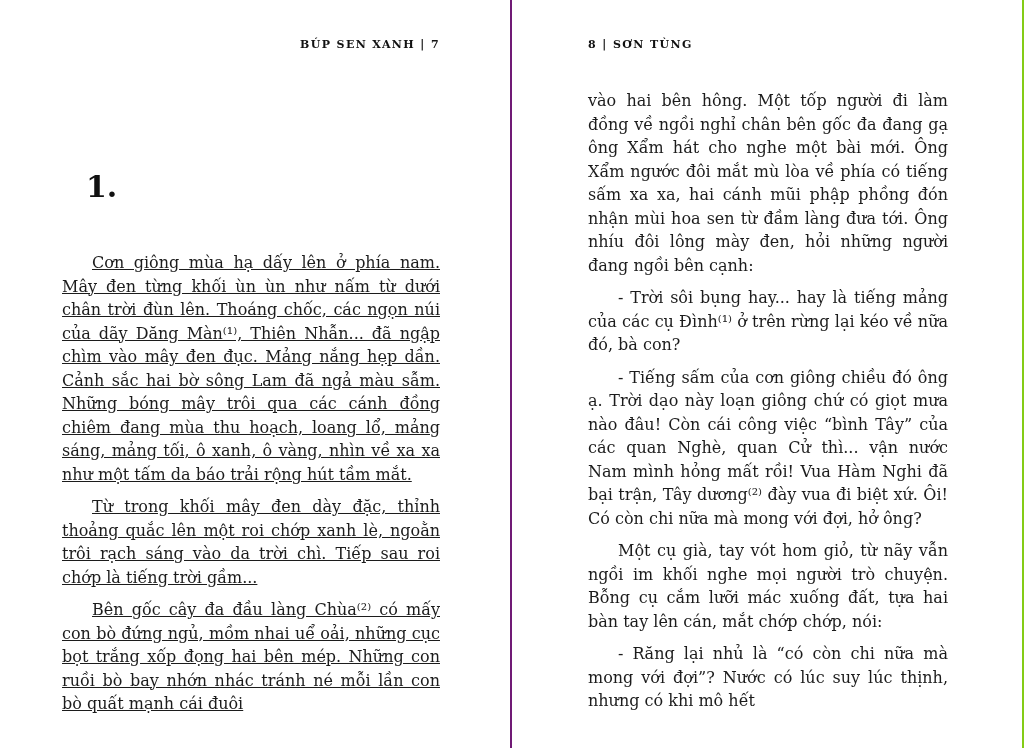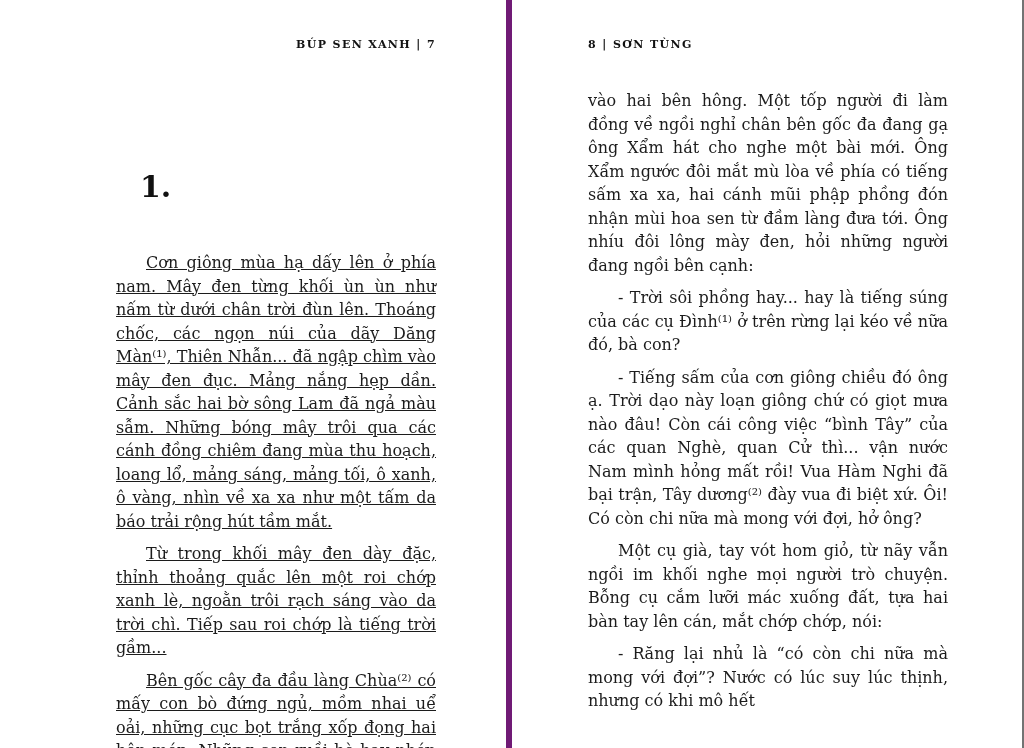--- a/index.html
+++ b/index.html
@@ -19,26 +19,26 @@
     background: #fff;
   }
   .page {
     box-sizing: border-box;
     width: 512px;
     height: 748px;
     display: flex;
     flex-direction: column;
   }
   .page-left {
-    padding: 38px 70px 46px 116px;
-    border-right: 6px solid #701a75;
+    padding: 38px 70px 46px 62px;
+    border-right: 2px solid #701a75;
   }
   .page-right {
     padding: 38px 74px 46px 76px;
-    border-right: 2px solid #737373;
+    border-right: 2px solid #84cc16;
   }
   .running-header {
     font-size: 11px;
     font-weight: bold;
     letter-spacing: 1.4px;
     color: #121212;
     white-space: nowrap;
   }
   .rh-right { text-align: right; }
   .rh-left  { text-align: left; }
@@ -76,21 +76,21 @@
       <p class="para indent">Bên gốc cây đa đầu làng Chùa⁽²⁾ có mấy con bò đứng ngủ, mồm nhai uể oải, những cục bọt trắng xốp đọng hai bên mép. Những con ruồi bò bay nhớn nhác tránh né mỗi lần con bò quất mạnh cái đuôi</p>
     </div>
 
   </section>
 
   <section class="page page-right">
     <div class="running-header rh-left">8 | SƠN TÙNG</div>
 
     <div class="body-text">
       <p class="para">vào hai bên hông. Một tốp người đi làm đồng về ngồi nghỉ chân bên gốc đa đang gạ ông Xẩm hát cho nghe một bài mới. Ông Xẩm ngước đôi mắt mù lòa về phía có tiếng sấm xa xa, hai cánh mũi phập phồng đón nhận mùi hoa sen từ đầm làng đưa tới. Ông nhíu đôi lông mày đen, hỏi những người đang ngồi bên cạnh:</p>
-      <p class="para indent">- Trời sôi phồng hay... hay là tiếng súng của các cụ Đình⁽¹⁾ ở trên rừng lại kéo về nữa đó, bà con?</p>
+      <p class="para indent">- Trời sôi bụng hay... hay là tiếng mảng của các cụ Đình⁽¹⁾ ở trên rừng lại kéo về nữa đó, bà con?</p>
       <p class="para indent">- Tiếng sấm của cơn giông chiều đó ông ạ. Trời dạo này loạn giông chứ có giọt mưa nào đâu! Còn cái công việc “bình Tây” của các quan Nghè, quan Cử thì... vận nước Nam mình hỏng mất rồi! Vua Hàm Nghi đã bại trận, Tây dương⁽²⁾ đày vua đi biệt xứ. Ôi! Có còn chi nữa mà mong với đợi, hở ông?</p>
       <p class="para indent">Một cụ già, tay vót hom giỏ, từ nãy vẫn ngồi im khối nghe mọi người trò chuyện. Bỗng cụ cắm lưỡi mác xuống đất, tựa hai bàn tay lên cán, mắt chớp chớp, nói:</p>
       <p class="para indent">- Răng lại nhủ là “có còn chi nữa mà mong với đợi”? Nước có lúc suy lúc thịnh, nhưng có khi mô hết</p>
     </div>
 
   </section>
 
 </div>
 
 </body></html>

